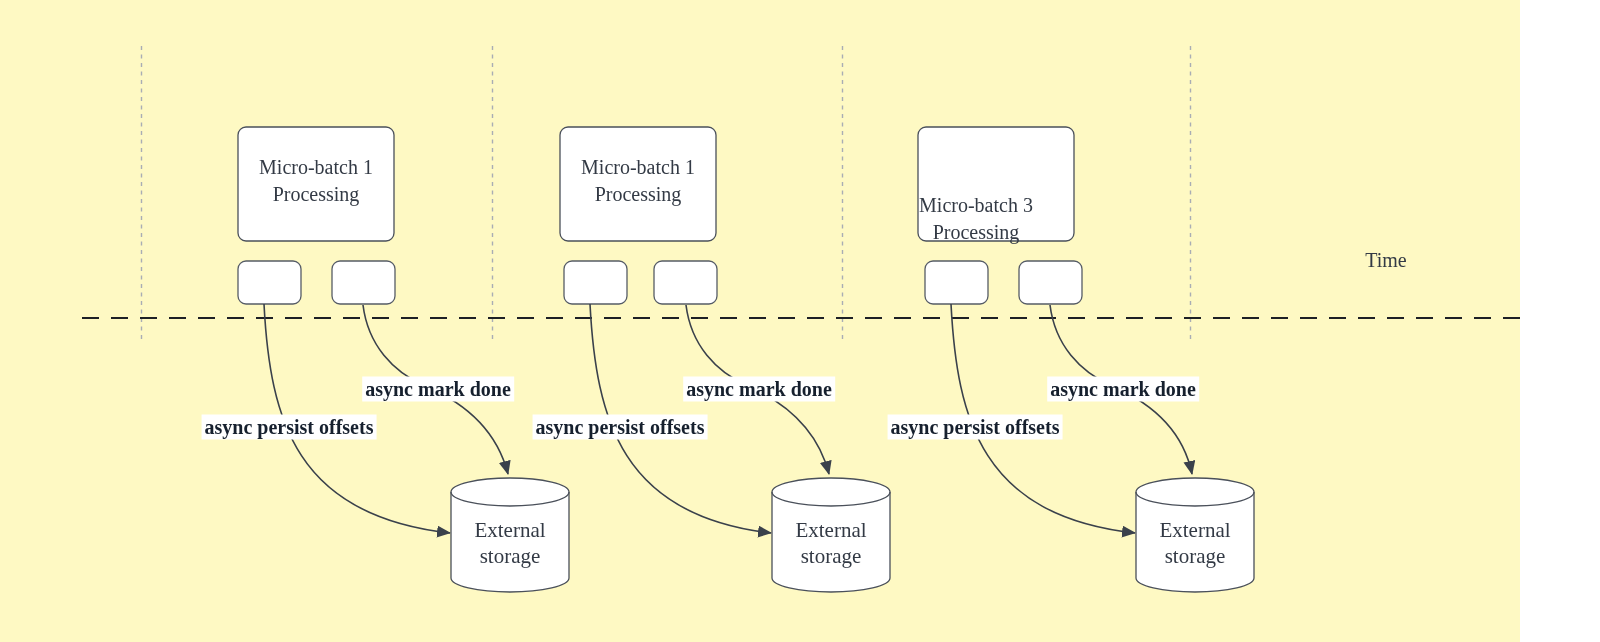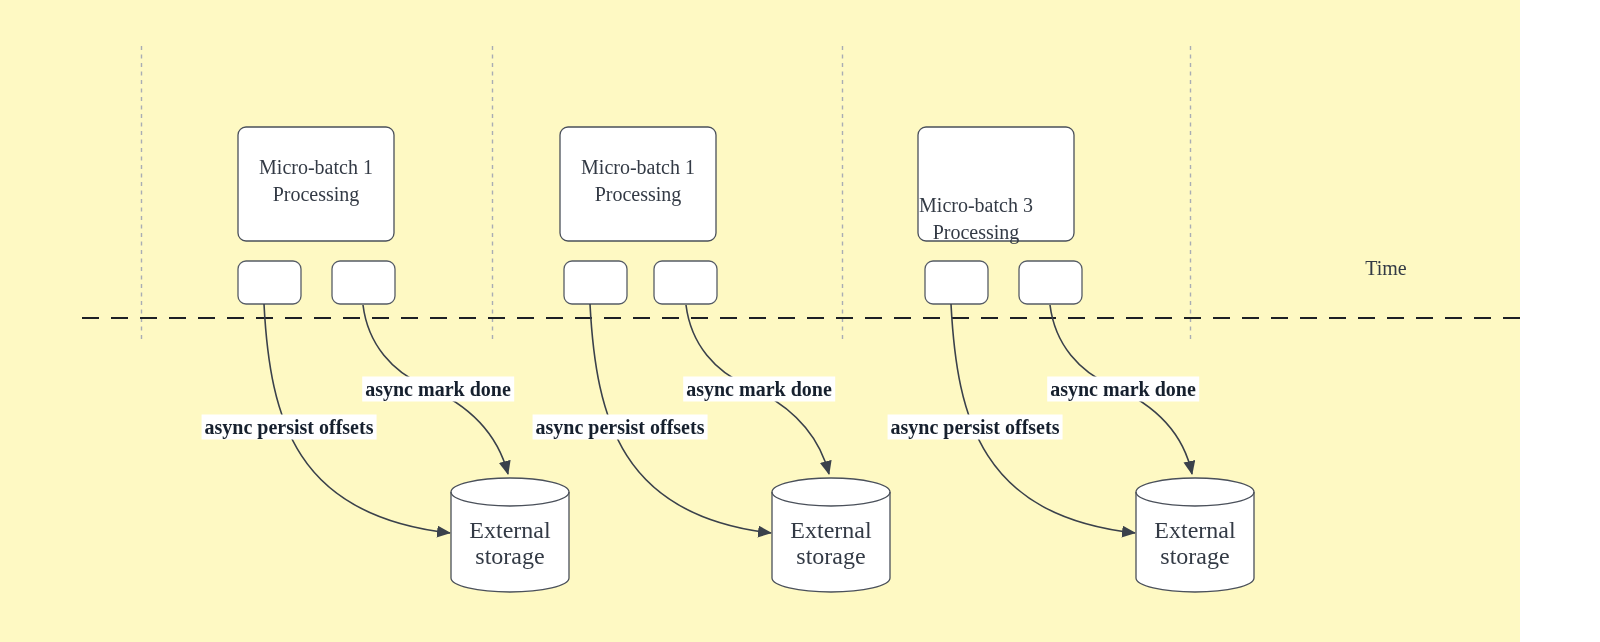--- a/index.html
+++ b/index.html
@@ -25,21 +25,21 @@
     transform: translate(-50%, -50%);
     white-space: nowrap;
     text-align: center;
   }
   .batch-title {
     font-size: 20px;
     line-height: 27px;
     color: #333a45;
   }
   .storage-label {
-    font-size: 24px;
+    font-size: 21px;
     line-height: 26px;
     color: #333a45;
   }
   .connector-label {
     font-size: 20px;
     font-weight: bold;
     color: #16202e;
     background: #ffffff;
     padding: 1px 3px;
   }
@@ -129,15 +129,15 @@
   </div>
   <div class="overlay-label storage-label" style="left:831px; top:543px;">
     <div>External</div>
     <div>storage</div>
   </div>
   <div class="overlay-label storage-label" style="left:1195px; top:543px;">
     <div>External</div>
     <div>storage</div>
   </div>
 
-  <div class="overlay-label time-label" style="left:1386px; top:268px;">Time</div>
+  <div class="overlay-label time-label" style="left:1386px; top:260px;">Time</div>
 
 </div>
 
 </body></html>

